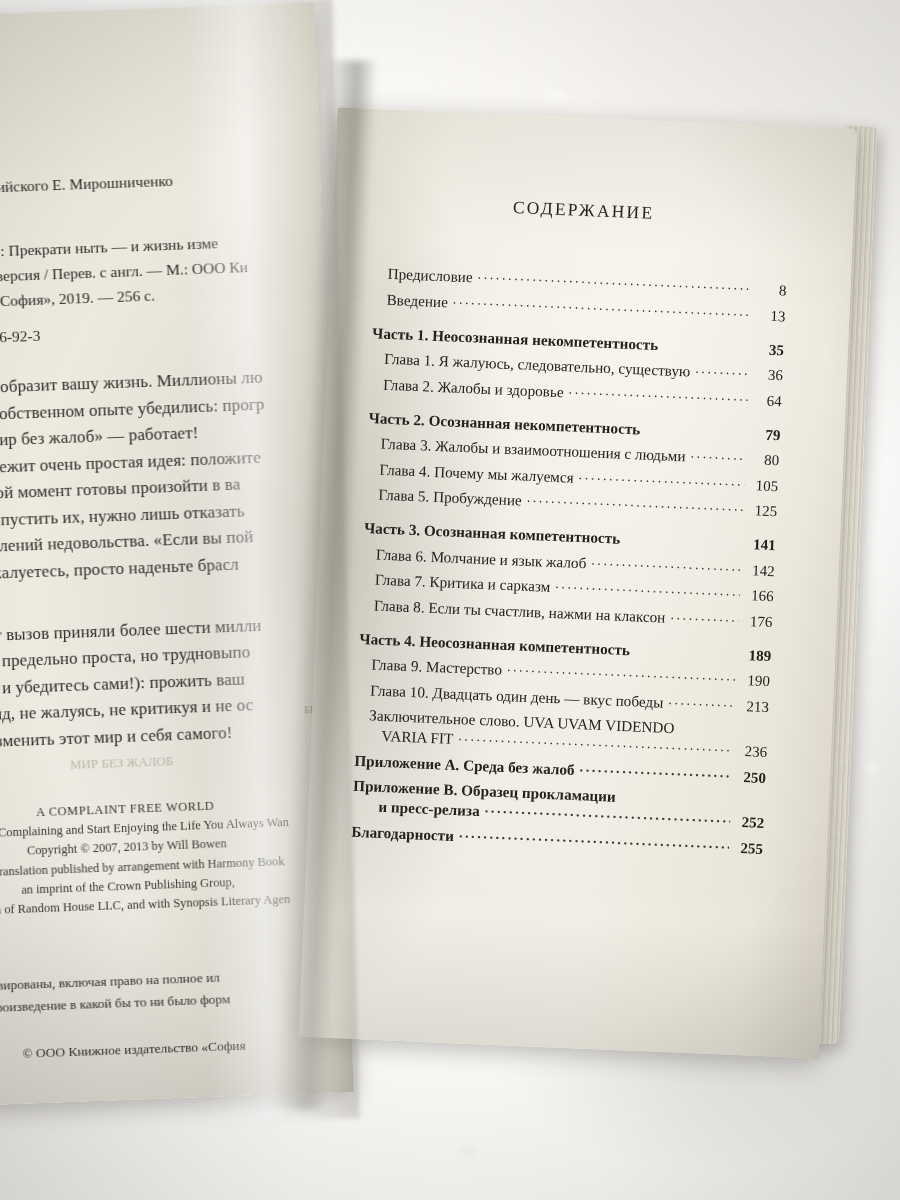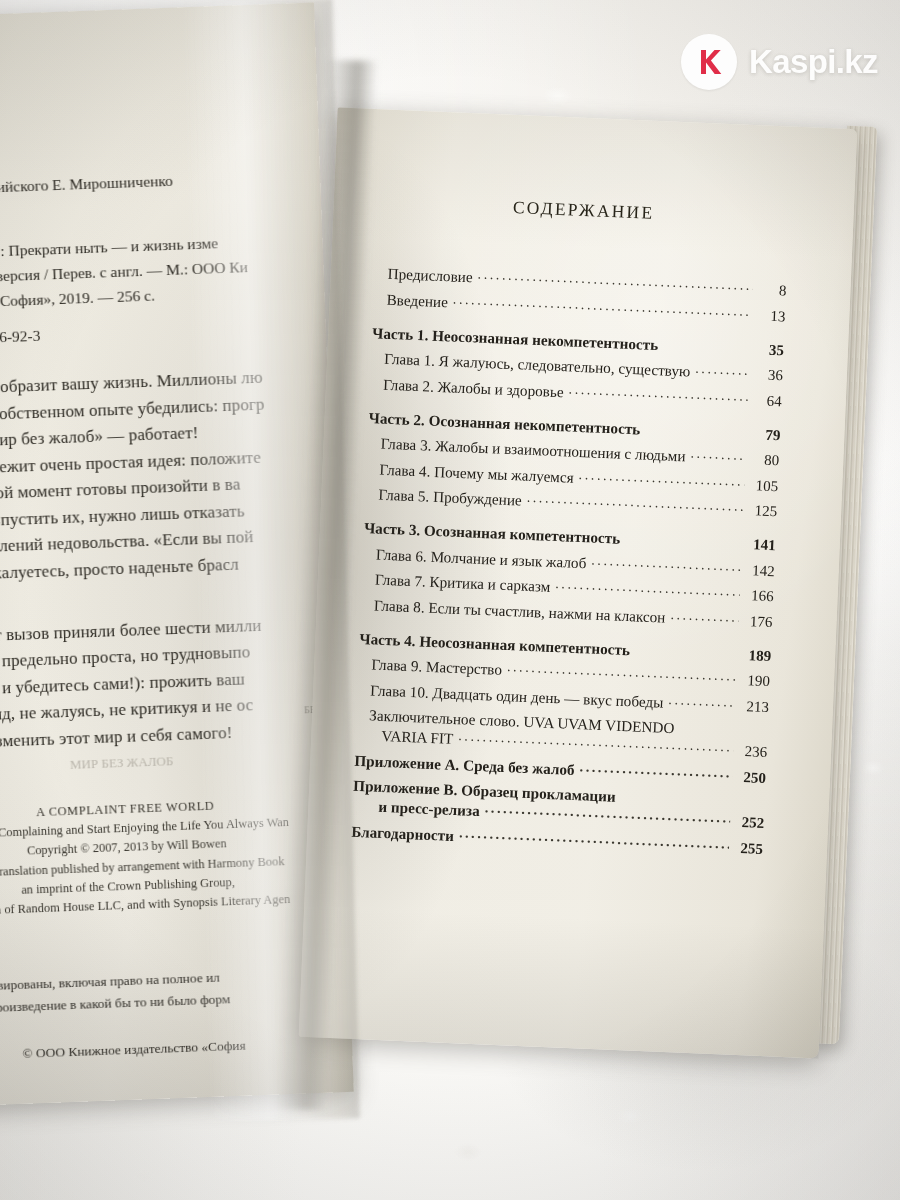--- a/index.html
+++ b/index.html
@@ -476,23 +476,14 @@
       </div>
     </div>
 
     <div class="gutter"></div>
     <div class="curl"></div>
   </div>
 
   <div class="warm"></div>
   <div class="vignette"></div>
 
-  <div class="watermark">
-    <span class="wm-logo">
-      <svg width="40" height="40" viewBox="0 0 40 40" aria-hidden="true">
-        <circle cx="20" cy="20" r="19" fill="#ffffff"></circle>
-        <path d="M12 8 h5 v9.5 l8.5 -9.5 h6.2 l-9.8 10.6 10.4 13.4 h-6.6 l-8.7 -11.4 v11.4 h-5 z" fill="#e01f3d"></path>
-      </svg>
-    </span>
-    <span class="wm-text">Kaspi.kz</span>
-  </div>
 
 </div>
 
 </body></html>

